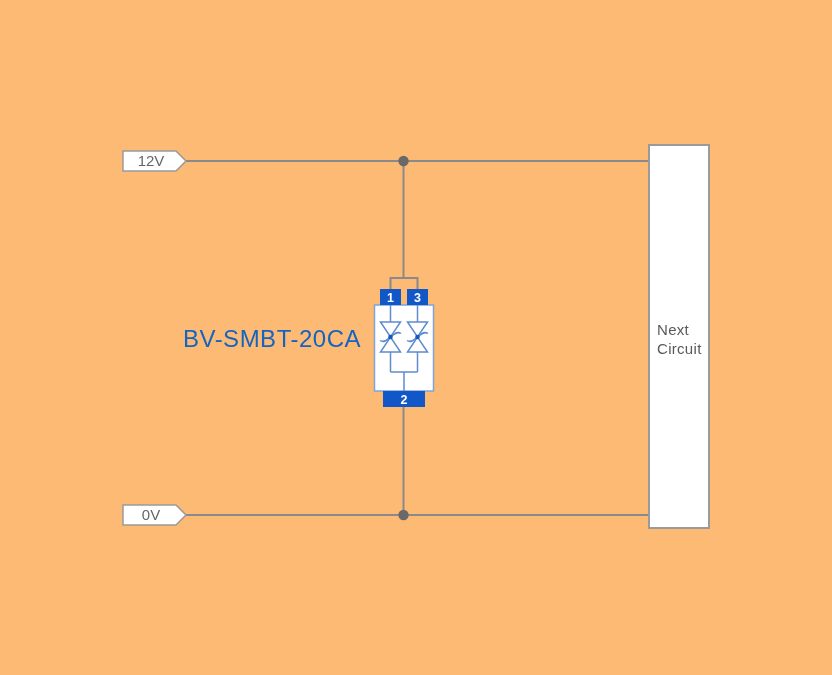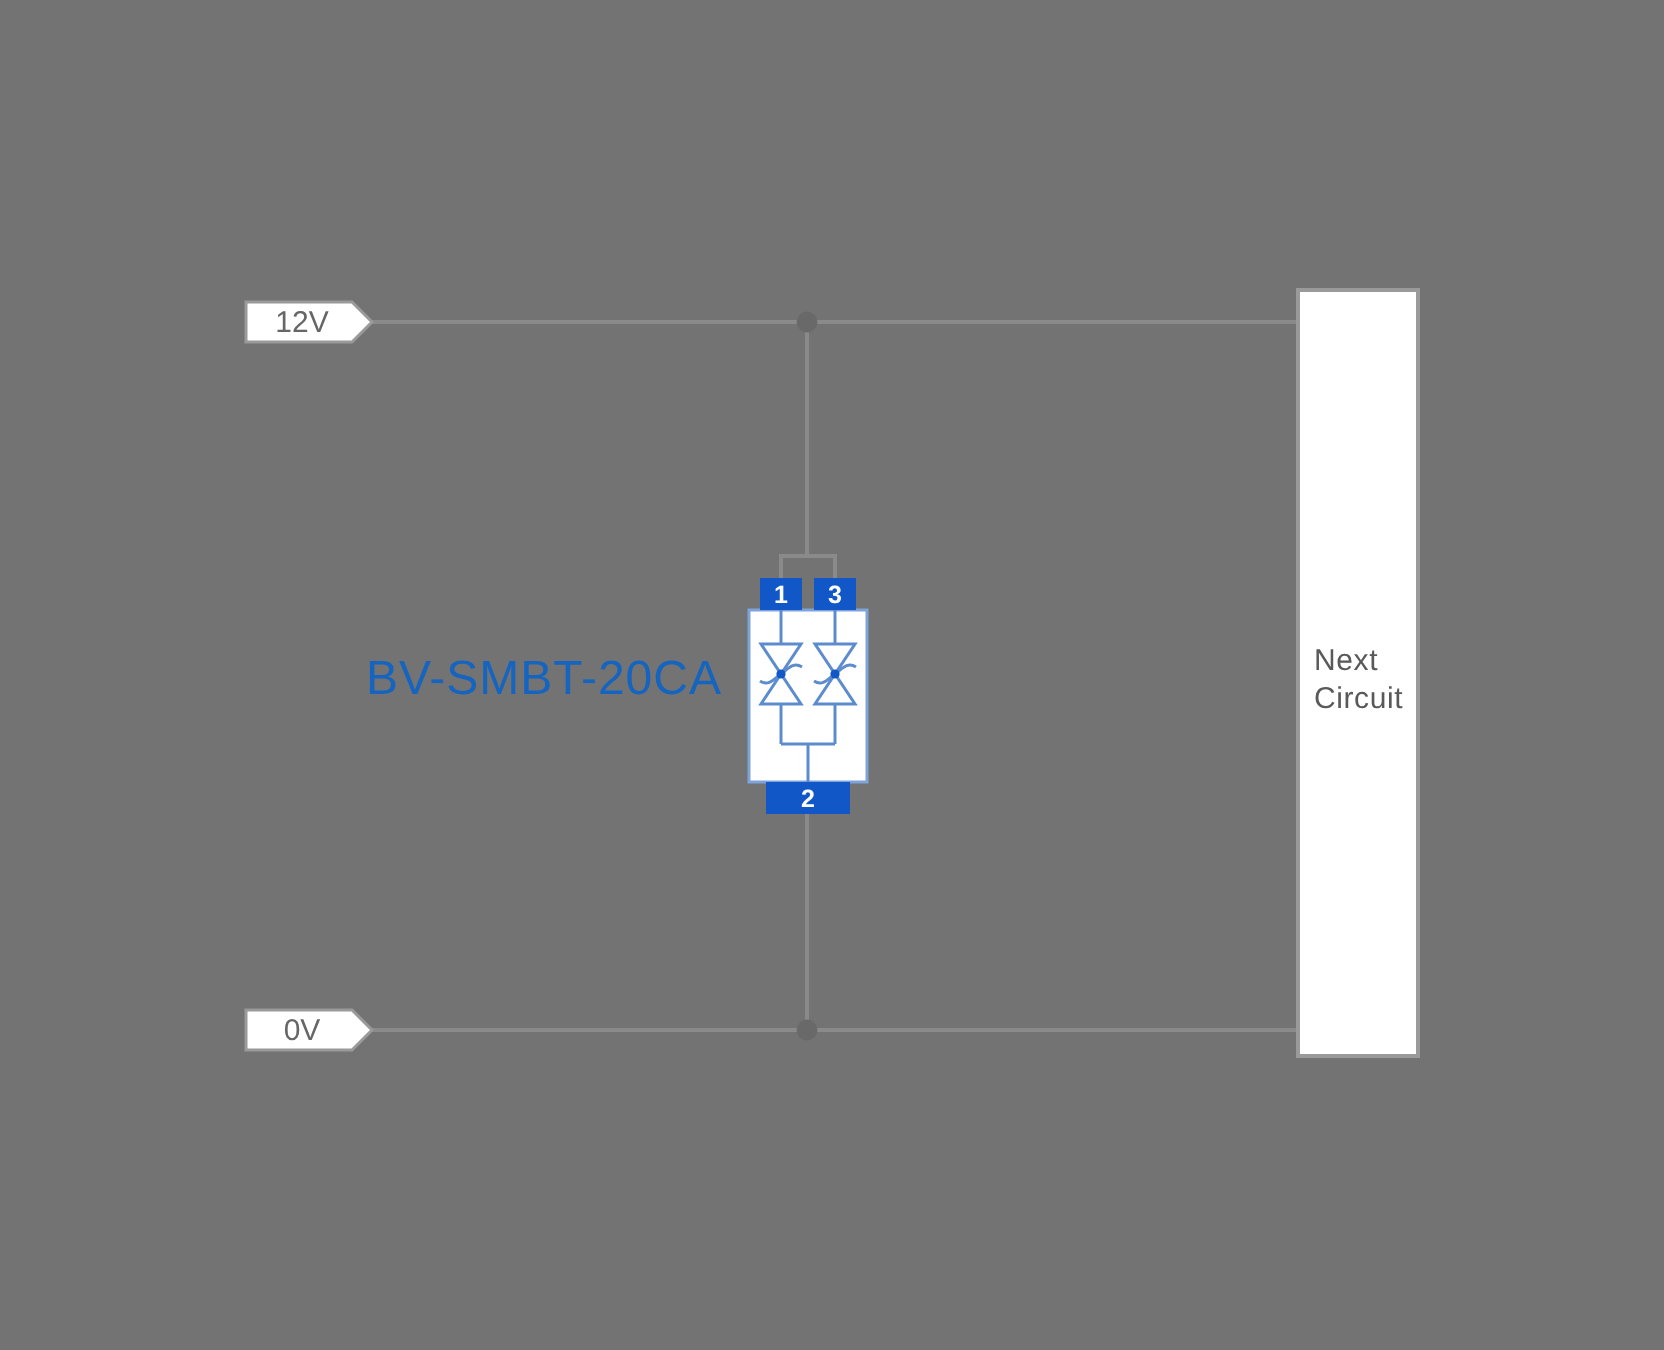--- a/index.html
+++ b/index.html
@@ -5,21 +5,21 @@
   html, body {
     margin: 0;
     padding: 0;
     background: #ffffff;
     font-family: "Liberation Sans", sans-serif;
   }
   .canvas {
     position: relative;
     width: 832px;
     height: 675px;
-    background: #737373;
+    background: #fdba74;
     overflow: hidden;
   }
   svg { display: block; }
 
   .tag-shape   { fill: #ffffff; stroke: #9a9a9a; stroke-width: 1.5; }
   .tag-text    { fill: #666666; font-size: 15px; text-anchor: middle; }
 
   .wire        { stroke: #8a8a8a; stroke-width: 2; fill: none; }
   .junction    { fill: #696969; stroke: none; }
 

